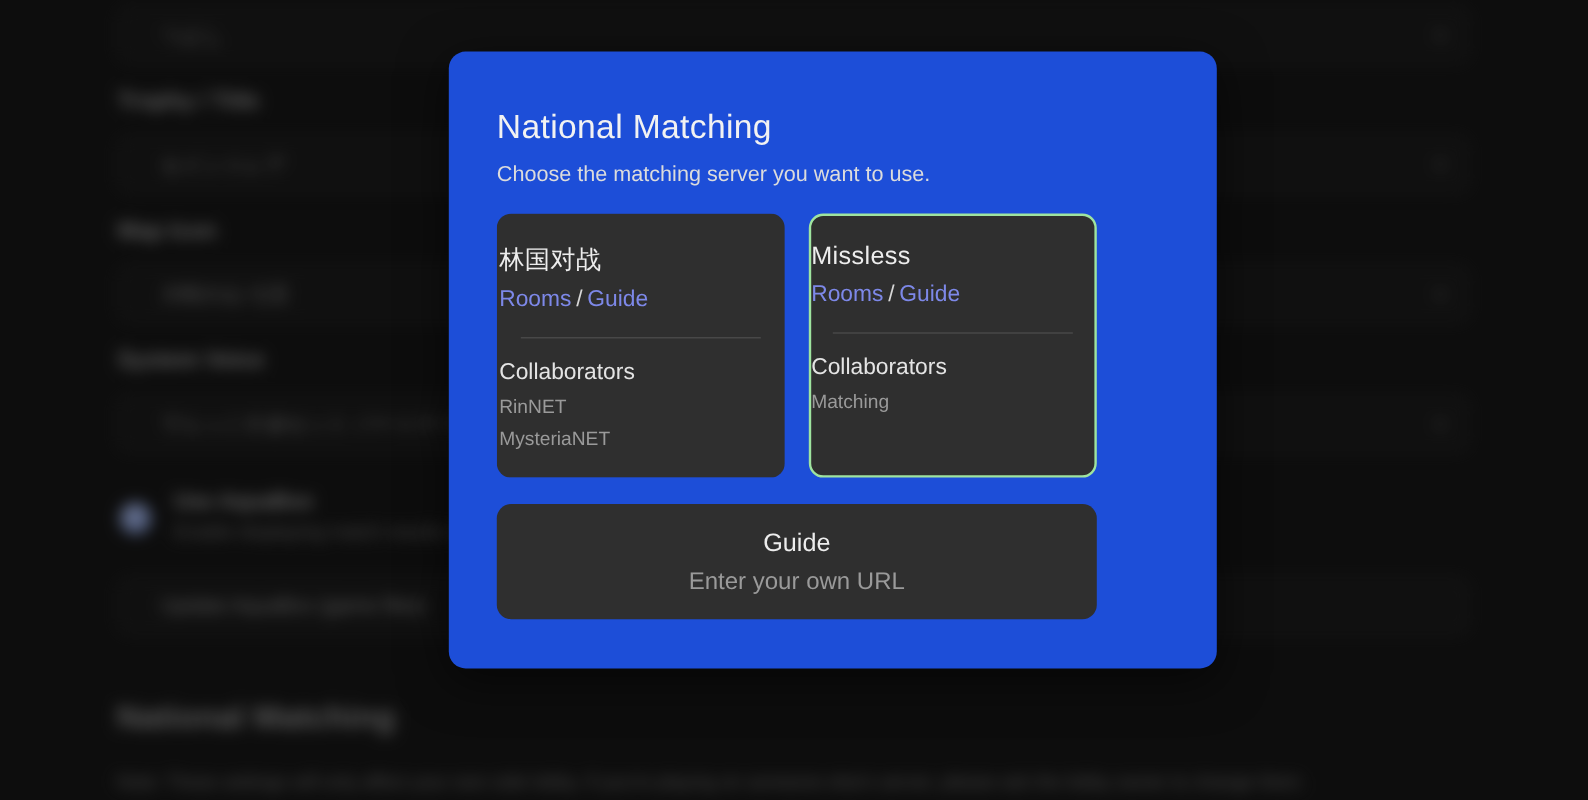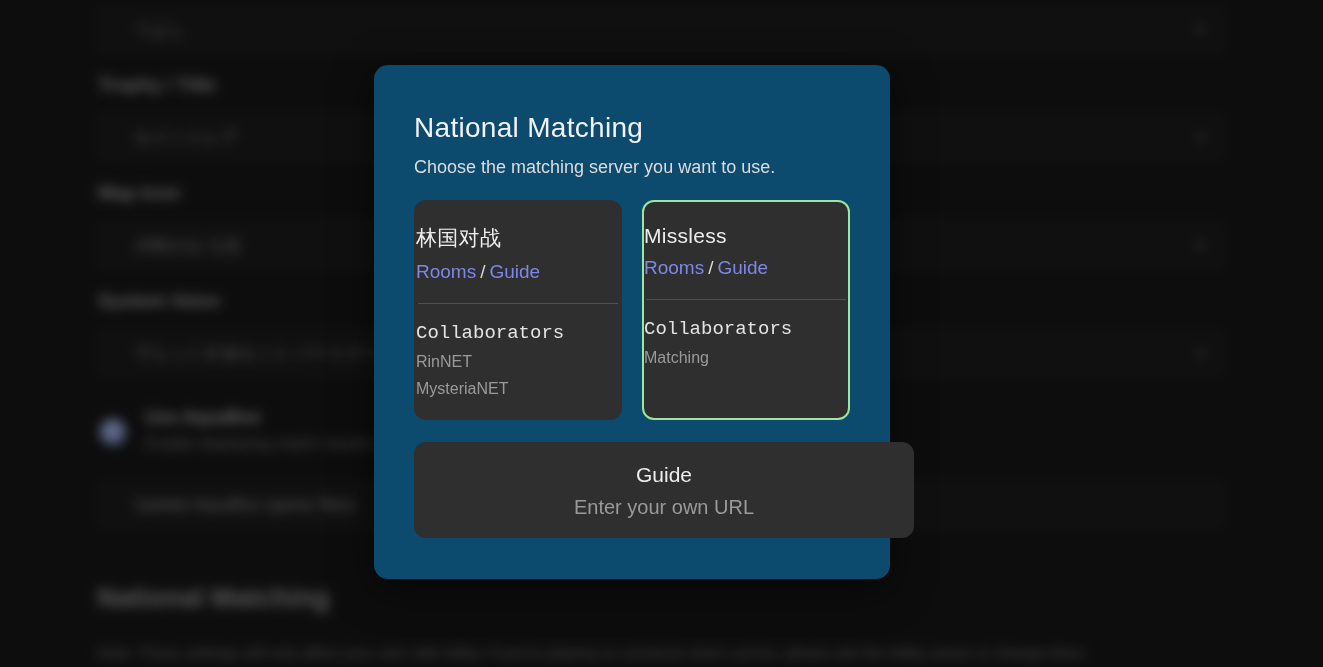--- a/index.html
+++ b/index.html
@@ -43,22 +43,22 @@
     position: absolute; left: 97px; top: 583px;
     font-size: 27px; font-weight: 700; color: #8f8f8f;
   }
   .bg-note {
     position: absolute; left: 97px; top: 644px; width: 1180px;
     font-size: 15.5px; color: #777; white-space: nowrap; overflow: hidden;
   }
 
   
   .modal {
-    position: absolute; left: 374px; top: 65px; width: 516px; height: 514px;
-    background: #0c4a6e; border-radius: 14px;
+    position: absolute; left: 374px; top: 43px; width: 640px; height: 514px;
+    background: #1d4ed8; border-radius: 14px;
     box-shadow: 0 10px 40px rgba(0,0,0,0.55);
     padding: 48px 40px 0 40px;
     color: #ededed;
   }
   .modal-title { font-size: 28px; font-weight: 500; line-height: 30px; color: #f2f2f2; letter-spacing: 0.3px; }
   .modal-subtitle { margin-top: 12px; font-size: 18px; line-height: 24px; color: #dcdcdc; }
 
   .cards-row { margin-top: 21px; display: flex; gap: 20px; }
   .server-card {
     width: 240px; height: 220px;
@@ -66,21 +66,21 @@
     border: 2px solid transparent;
     text-align: left; padding-top: 22px;
     cursor: pointer;
   }
   .server-card.selected { border-color: #9fe49f; }
   .server-name { font-size: 21px; color: #ededed; letter-spacing: 0.3px; }
   .server-links { margin-top: 9px; font-size: 19px; }
   .server-links a { color: #7d88e8; text-decoration: none; cursor: pointer; }
   .link-sep { color: #d8d8d8; padding: 0 4px; }
   .card-divider { width: 200px; margin: 20px auto 0 auto; border: none; border-top: 1px solid #4f4f4f; }
-  .collab-label { margin-top: 18px; font-size: 19px; color: #e4e4e4; font-family: Liberation Mono, monospace; }
+  .collab-label { margin-top: 18px; font-size: 19px; color: #e4e4e4; }
   .collab-name { margin-top: 9px; font-size: 16px; color: #9a9a9a; line-height: 18px; }
 
   .custom-card {
     margin-top: 22px; width: 500px; height: 96px;
     background: #2f2f2f; border-radius: 12px;
     text-align: center; padding-top: 21px;
     cursor: pointer;
   }
   .custom-title { font-size: 21px; color: #ededed; }
   .custom-subtitle { margin-top: 9px; font-size: 20px; color: #9a9a9a; }

